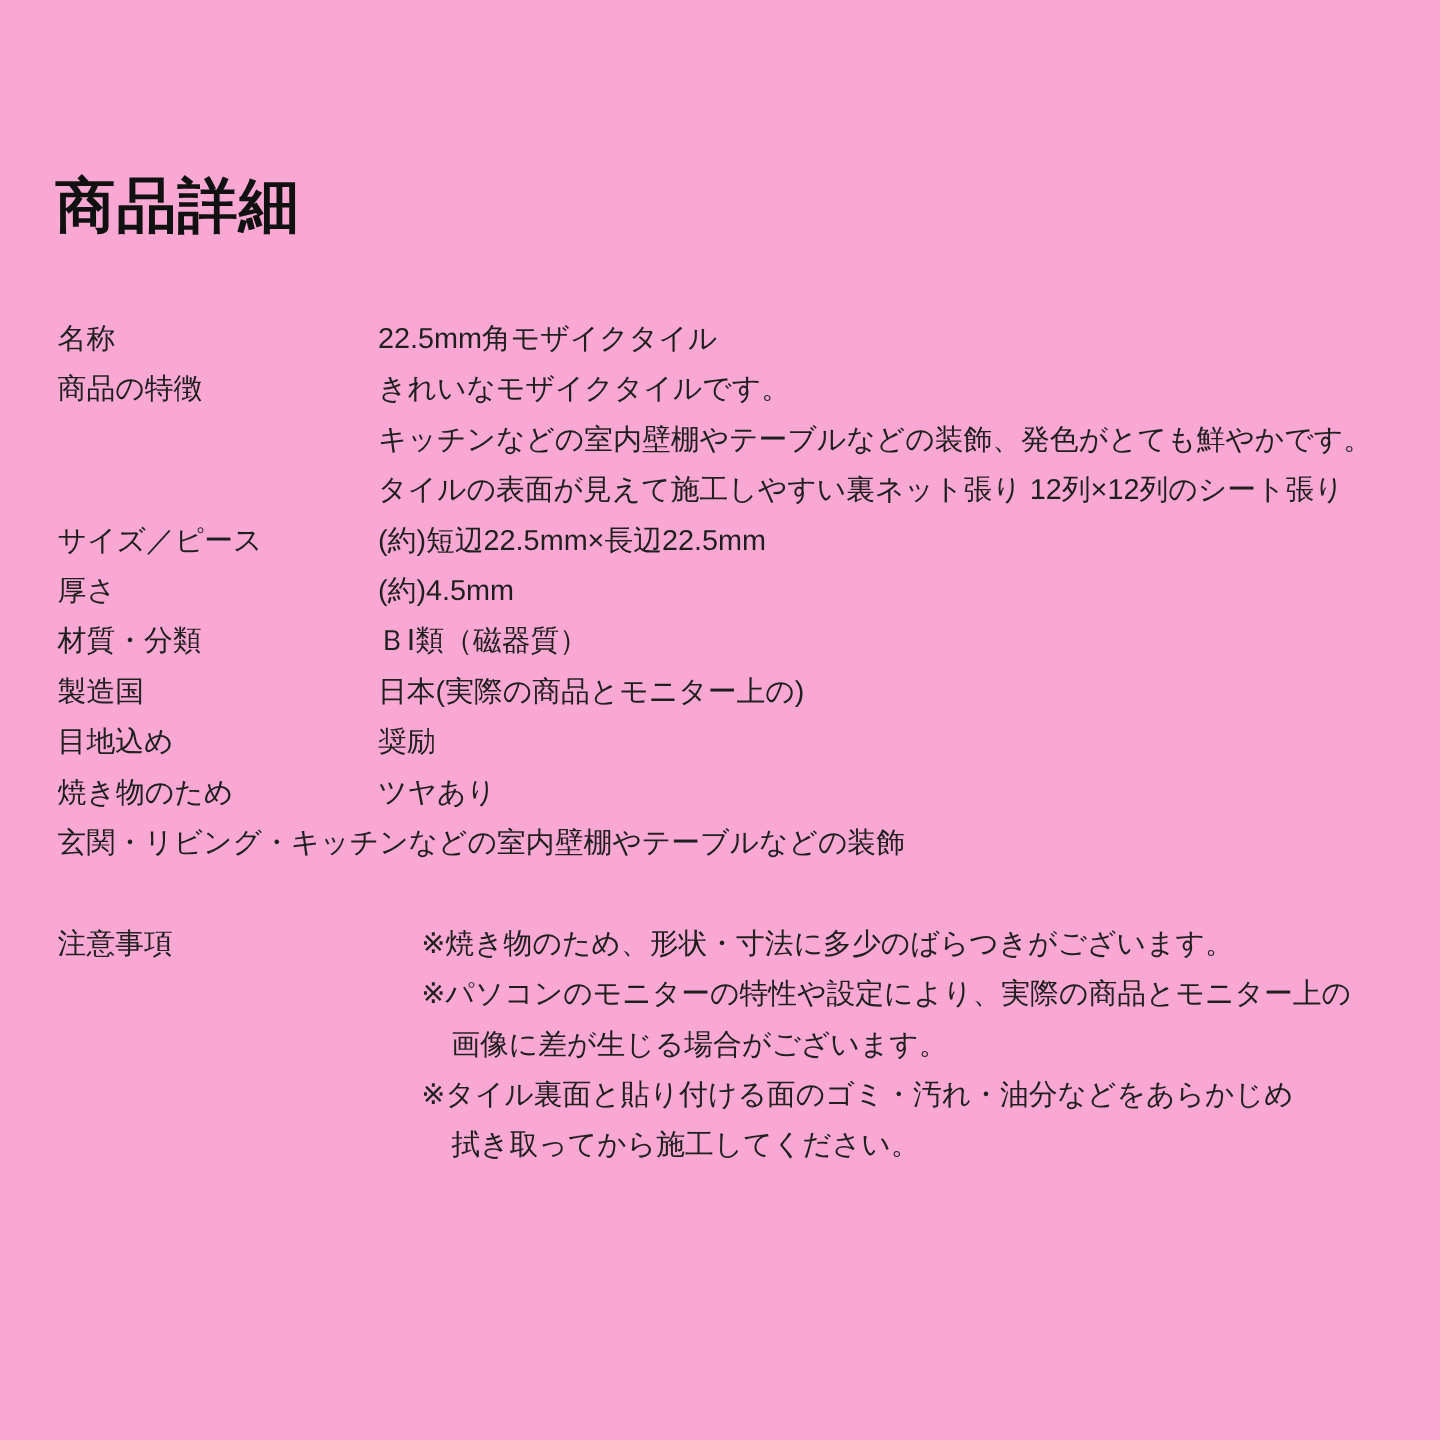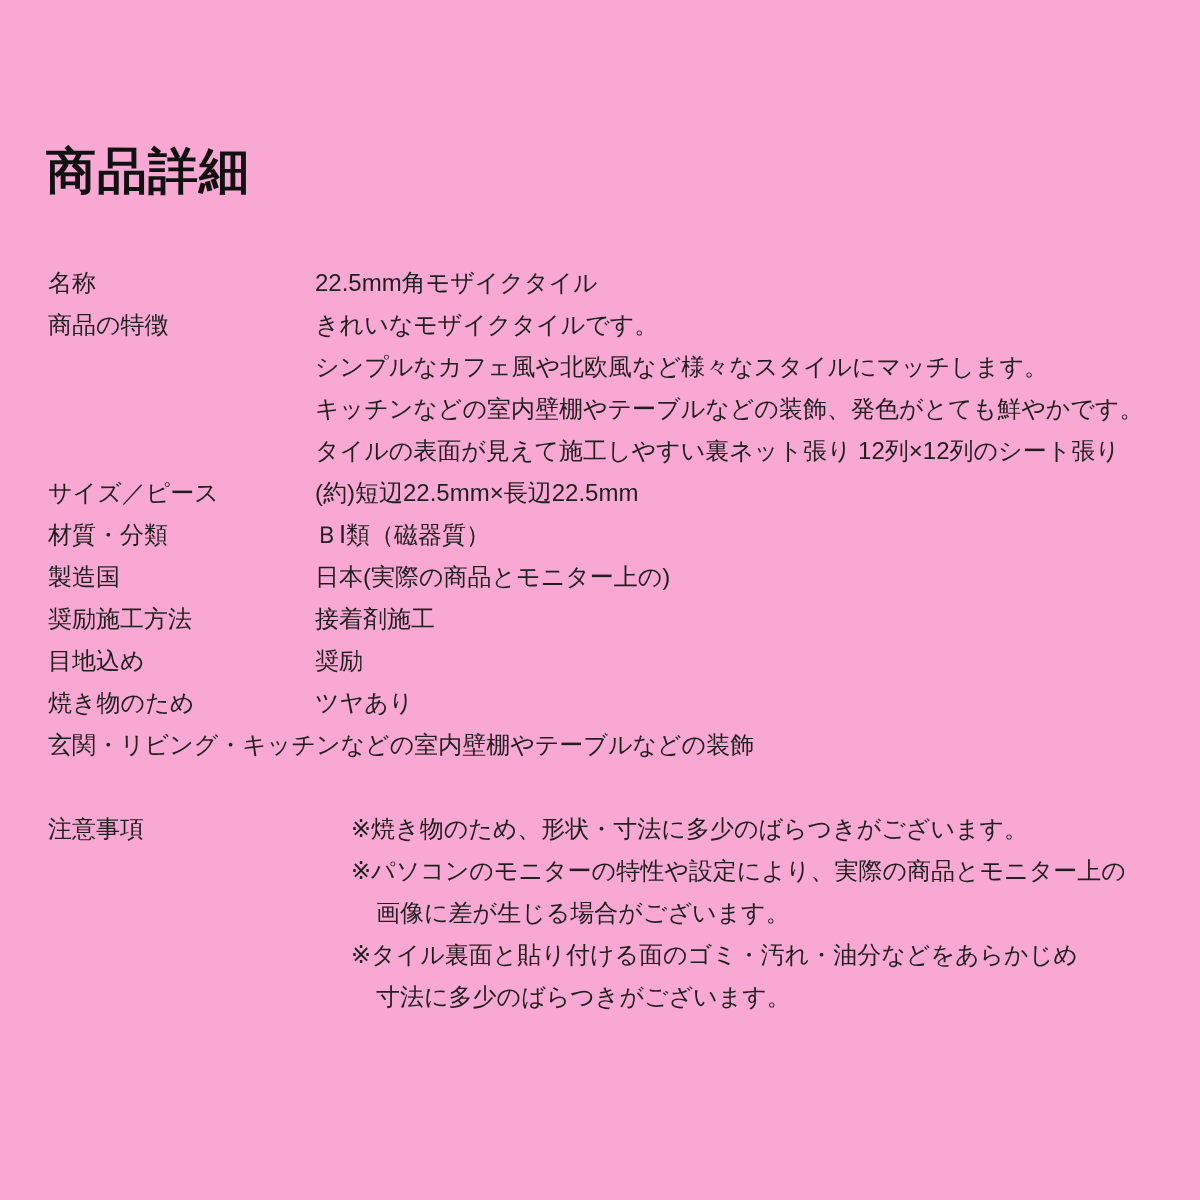--- a/index.html
+++ b/index.html
@@ -64,54 +64,53 @@
       <div class="row-label">名称</div>
       <div class="row-value">
         <div class="value-line">22.5mm角モザイクタイル</div>
       </div>
     </div>
 
     <div class="row">
       <div class="row-label">商品の特徴</div>
       <div class="row-value">
         <div class="value-line">きれいなモザイクタイルです。</div>
-        <div class="value-line">シンプルなカフェ風や北欧風など様々なスタイルにマッチします。</div>
         <div class="value-line">キッチンなどの室内壁棚やテーブルなどの装飾、発色がとても鮮やかです。</div>
         <div class="value-line">タイルの表面が見えて施工しやすい裏ネット張り 12列×12列のシート張り</div>
       </div>
     </div>
 
     <div class="row">
       <div class="row-label">サイズ／ピース</div>
       <div class="row-value">
         <div class="value-line">(約)短辺22.5mm×長辺22.5mm</div>
       </div>
     </div>
 
+    <div class="row">
+      <div class="row-label">厚さ</div>
+      <div class="row-value">
+        <div class="value-line">(約)4.5mm</div>
+      </div>
+    </div>
 
     <div class="row">
       <div class="row-label">材質・分類</div>
       <div class="row-value">
         <div class="value-line">ＢⅠ類（磁器質）</div>
       </div>
     </div>
 
     <div class="row">
       <div class="row-label">製造国</div>
       <div class="row-value">
         <div class="value-line">日本(実際の商品とモニター上の)</div>
       </div>
     </div>
 
-    <div class="row">
-      <div class="row-label">奨励施工方法</div>
-      <div class="row-value">
-        <div class="value-line">接着剤施工</div>
-      </div>
-    </div>
 
     <div class="row">
       <div class="row-label">目地込め</div>
       <div class="row-value">
         <div class="value-line">奨励</div>
       </div>
     </div>
 
     <div class="row">
       <div class="row-label">焼き物のため</div>
@@ -126,18 +125,18 @@
       </div>
     </div>
 
     <div class="row notes-block">
       <div class="row-label">注意事項</div>
       <div class="row-value">
         <div class="value-line">※焼き物のため、形状・寸法に多少のばらつきがございます。</div>
         <div class="value-line">※パソコンのモニターの特性や設定により、実際の商品とモニター上の</div>
         <div class="value-line indent">画像に差が生じる場合がございます。</div>
         <div class="value-line">※タイル裏面と貼り付ける面のゴミ・汚れ・油分などをあらかじめ</div>
-        <div class="value-line indent">寸法に多少のばらつきがございます。</div>
+        <div class="value-line indent">拭き取ってから施工してください。</div>
       </div>
     </div>
 
   </div>
 </div>
 
 </body></html>

